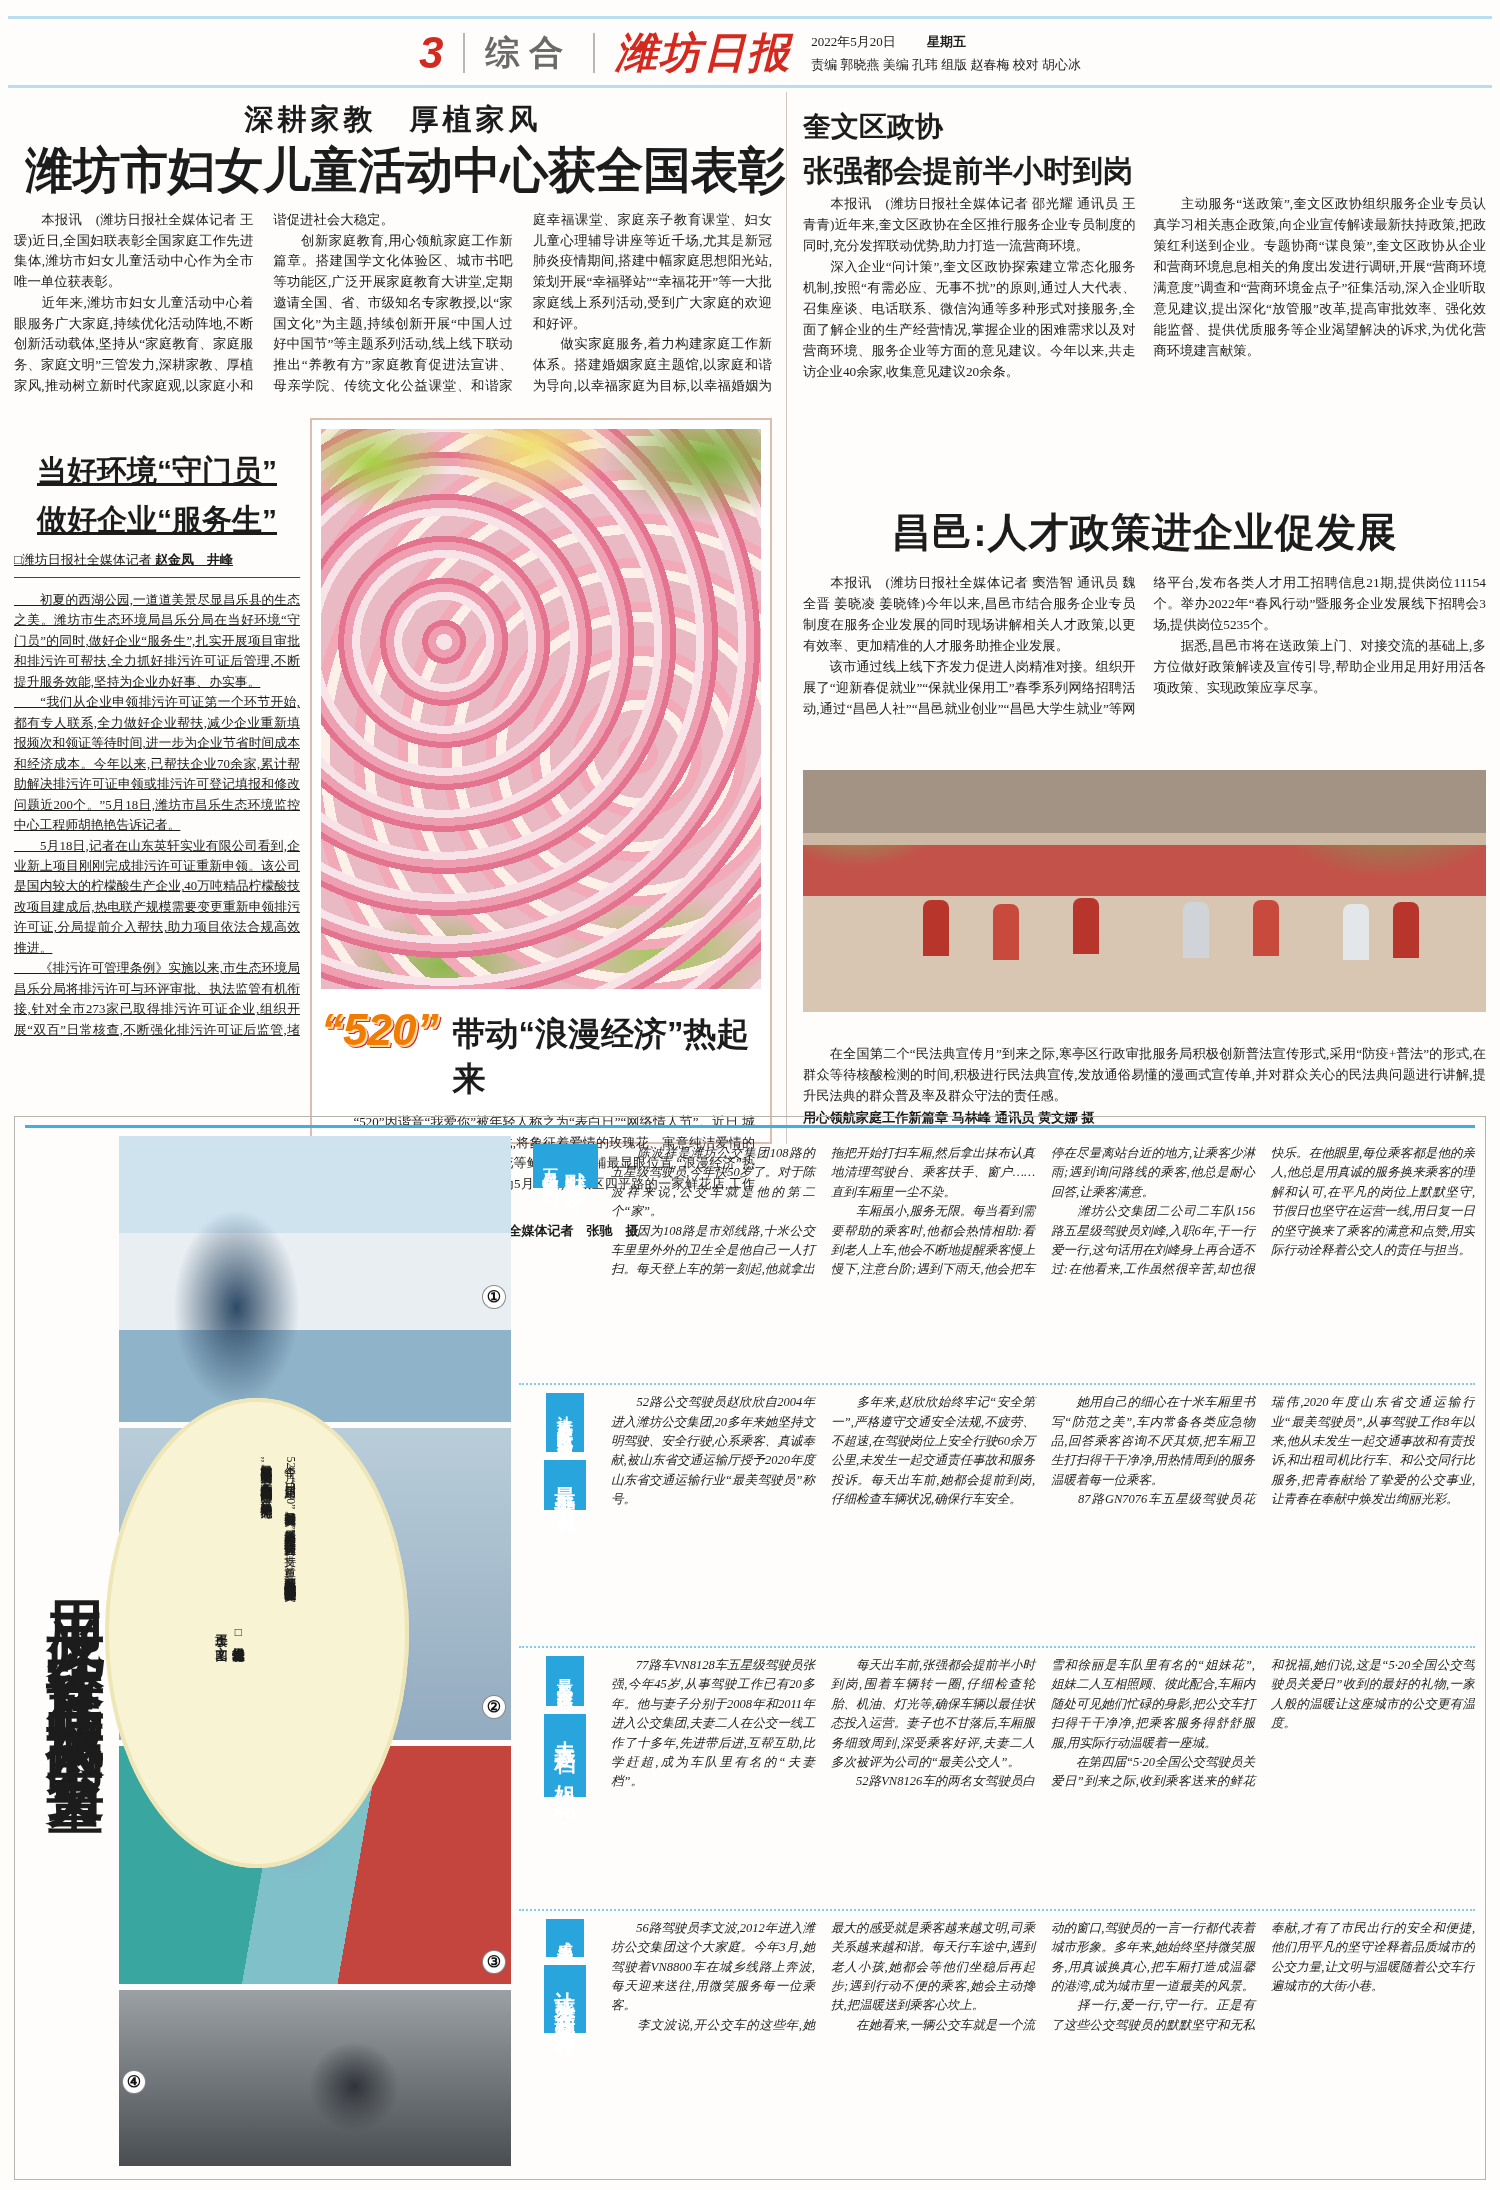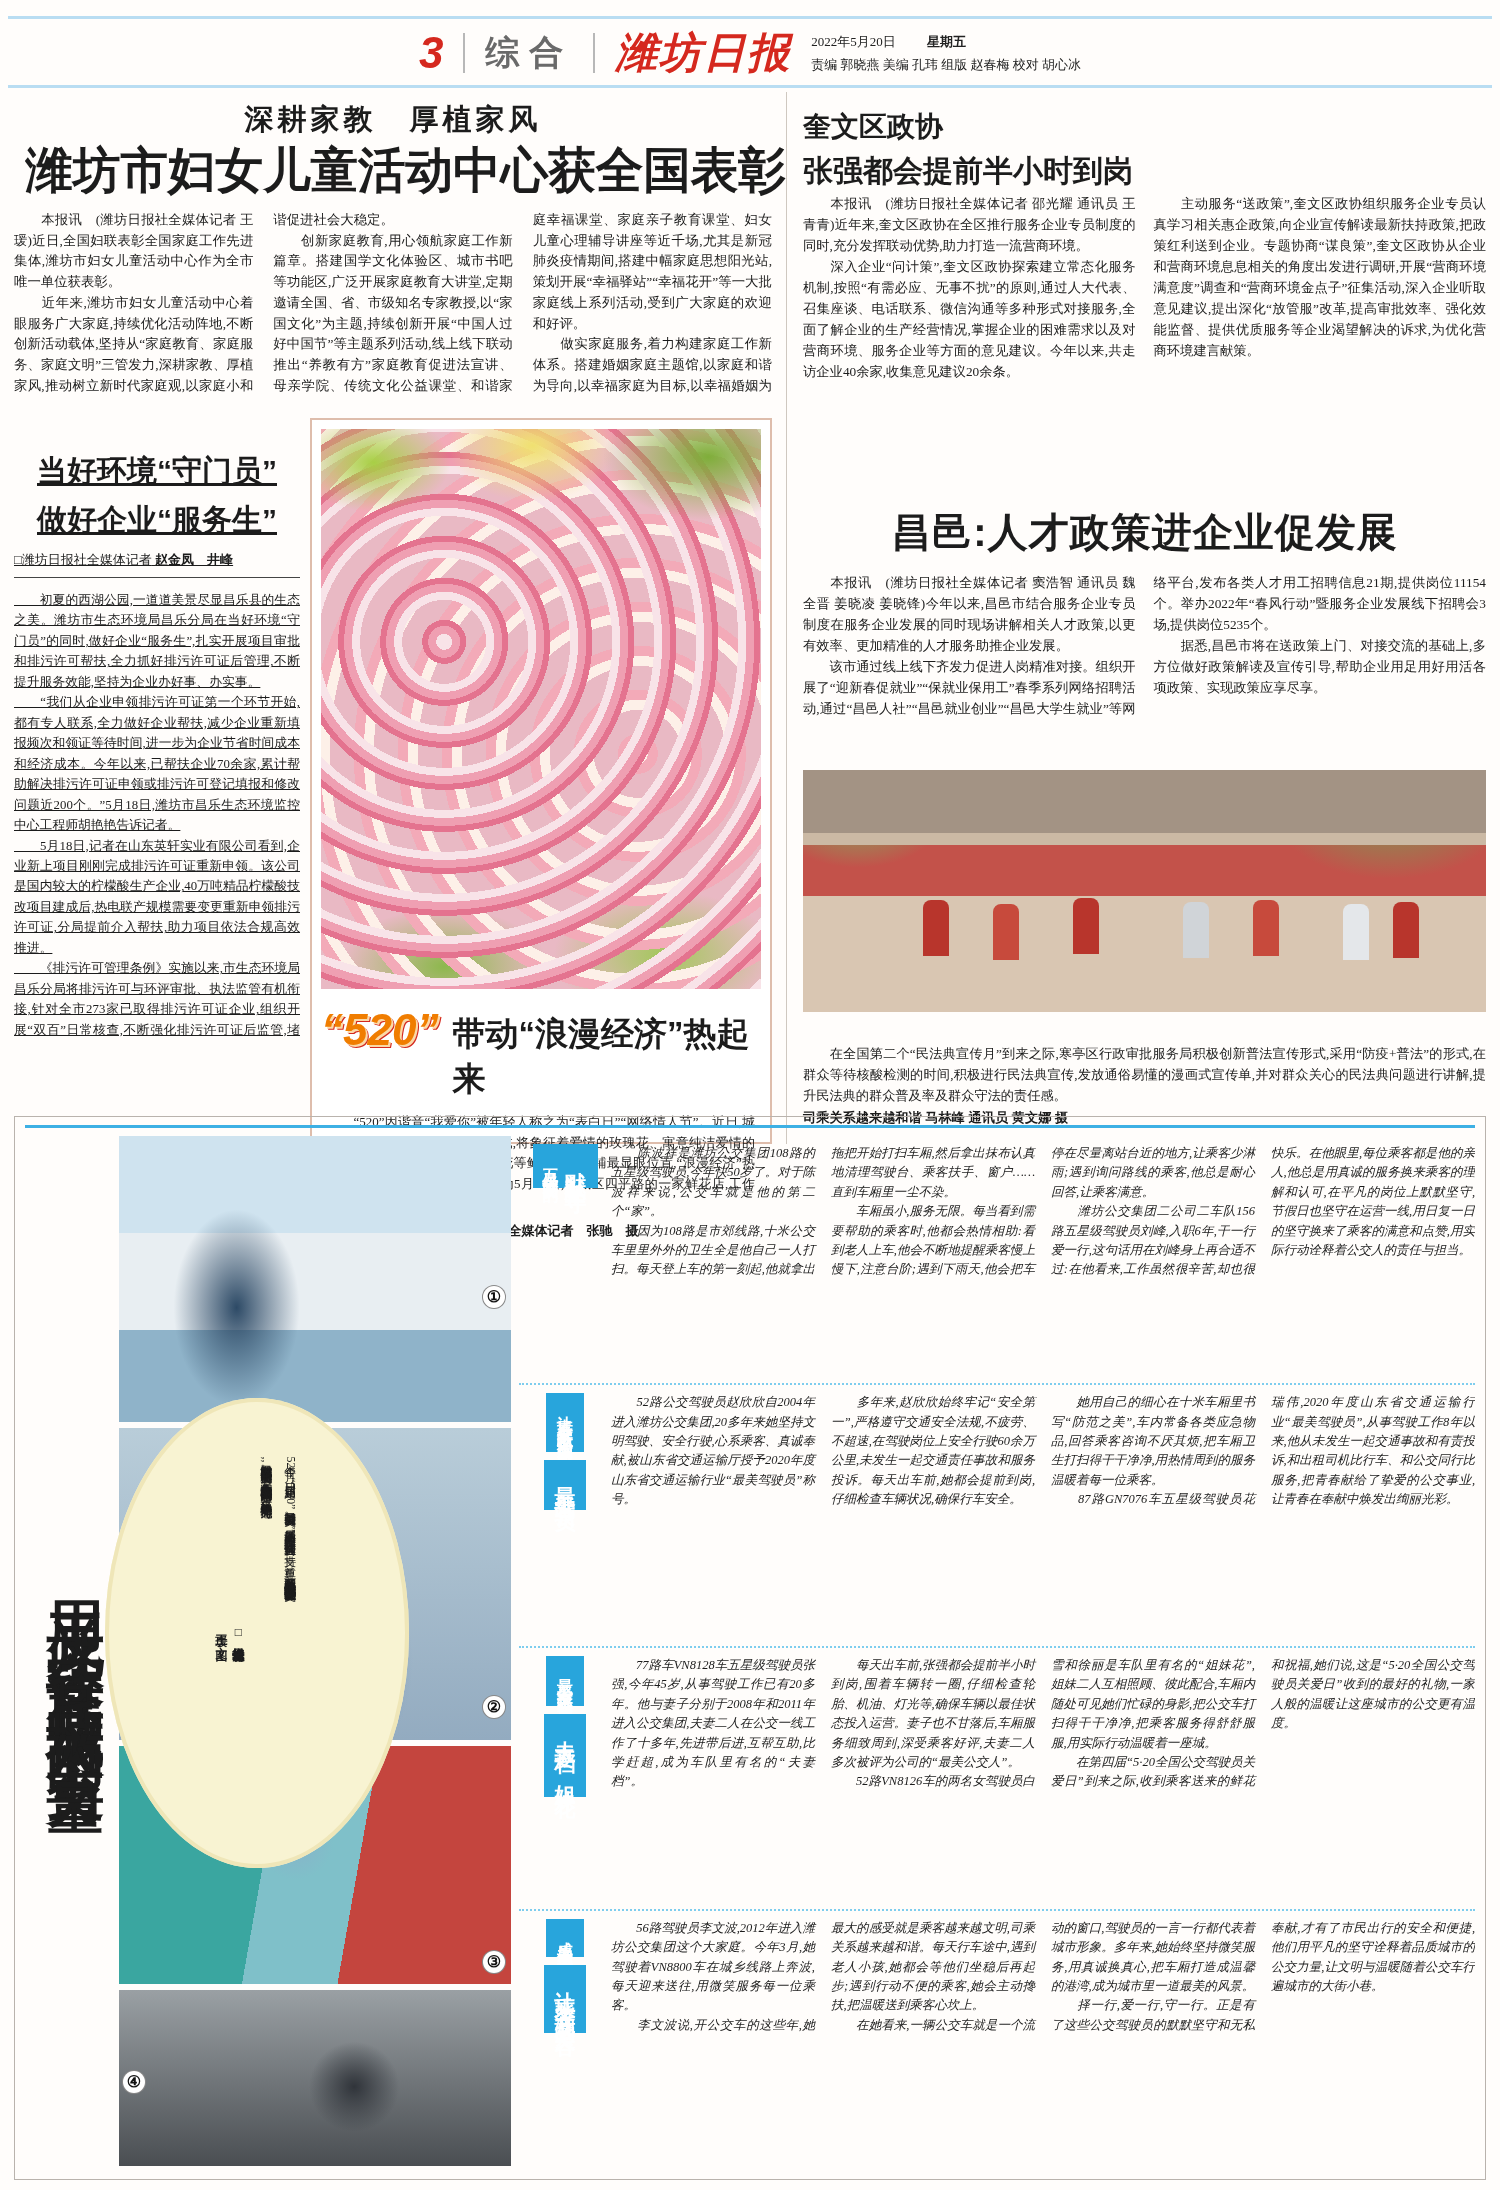--- a/index.html
+++ b/index.html
@@ -192,21 +192,21 @@
         <p class="cy-body" style="margin:0;">　　本报讯　(潍坊日报社全媒体记者 窦浩智 通讯员 魏全晋 姜晓凌 姜晓锋)今年以来,昌邑市结合服务企业专员制度在服务企业发展的同时现场讲解相关人才政策,以更有效率、更加精准的人才服务助推企业发展。
 　　该市通过线上线下齐发力促进人岗精准对接。组织开展了“迎新春促就业”“保就业保用工”春季系列网络招聘活动,通过“昌邑人社”“昌邑就业创业”“昌邑大学生就业”等网络平台,发布各类人才用工招聘信息21期,提供岗位11154个。举办2022年“春风行动”暨服务企业发展线下招聘会3场,提供岗位5235个。
 　　据悉,昌邑市将在送政策上门、对接交流的基础上,多方位做好政策解读及宣传引导,帮助企业用足用好用活各项政策、实现政策应享尽享。</p>
       </div>
 
       <div class="cy-photo">
         <div class="cy-figs"></div>
       </div>
       <p class="mf-caption" style="margin-bottom:0;">
         <span>　　在全国第二个“民法典宣传月”到来之际,寒亭区行政审批服务局积极创新普法宣传形式,采用“防疫+普法”的形式,在群众等待核酸检测的时间,积极进行民法典宣传,发放通俗易懂的漫画式宣传单,并对群众关心的民法典问题进行讲解,提升民法典的群众普及率及群众守法的责任感。</span>
-        <b>司乘关系越来越和谐 马林峰 通讯员 黄文娜 摄</b>
+        <b>用心领航家庭工作新篇章 马林峰 通讯员 黄文娜 摄</b>
       </p>
     </div>
   </div>
 
   <div class="bottom-box">
     <div class="bb-rule"></div>
     <div class="bb-flex">
       <div class="v-title">用平凡坚守诠释品质城市的公交力量</div>
 
       <div class="collage">

